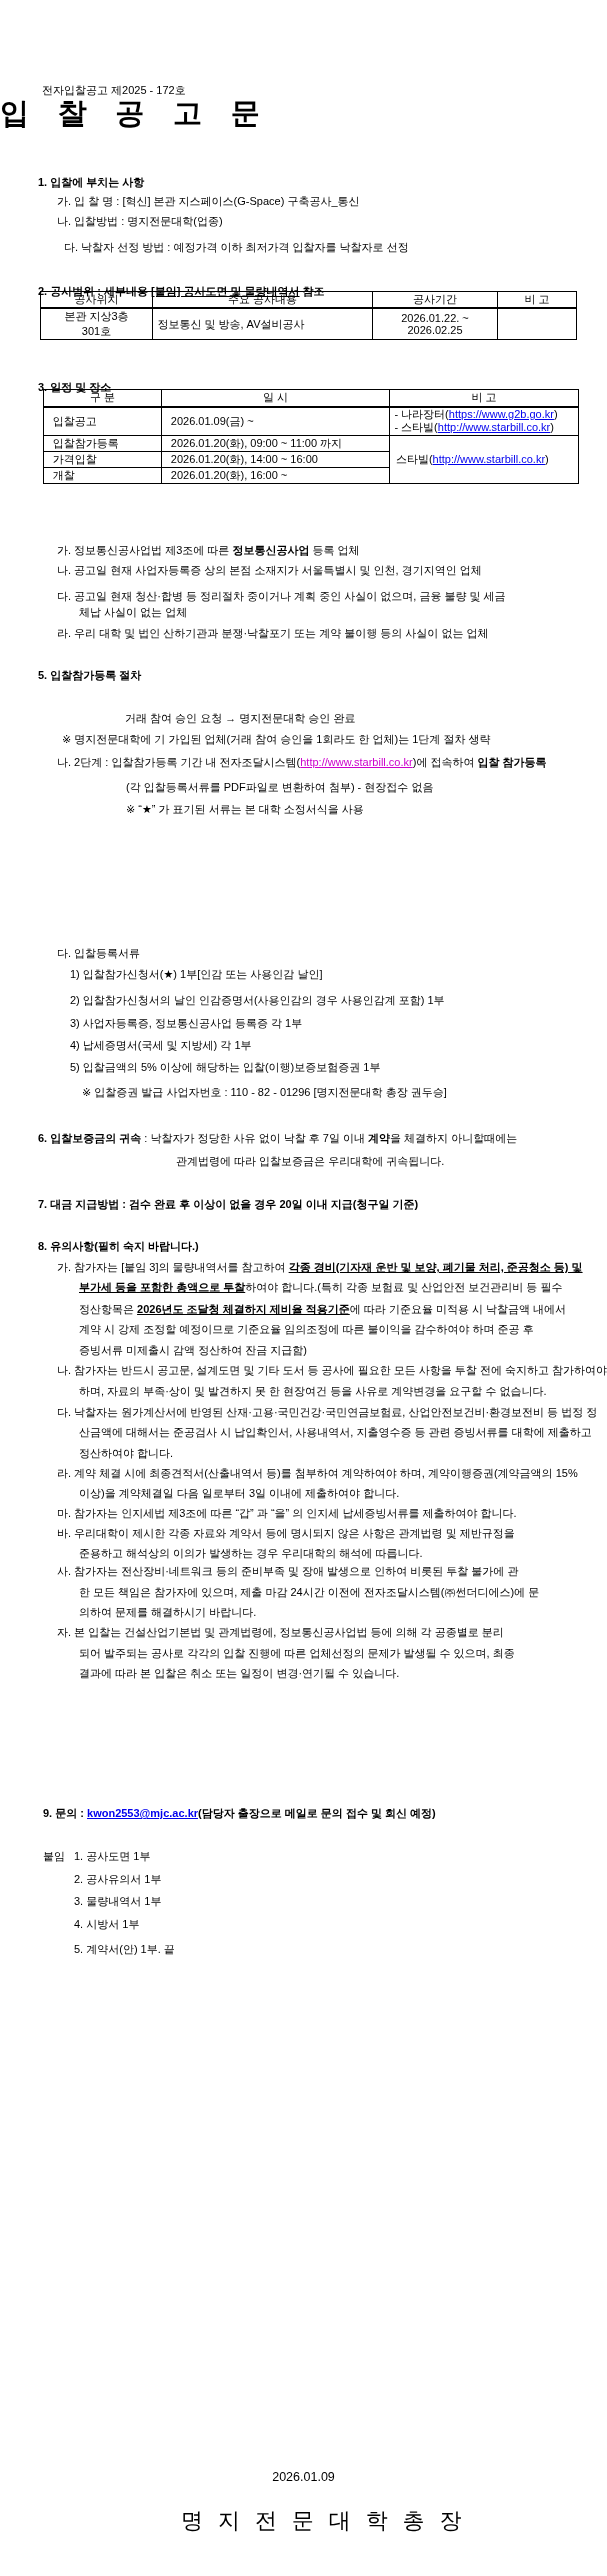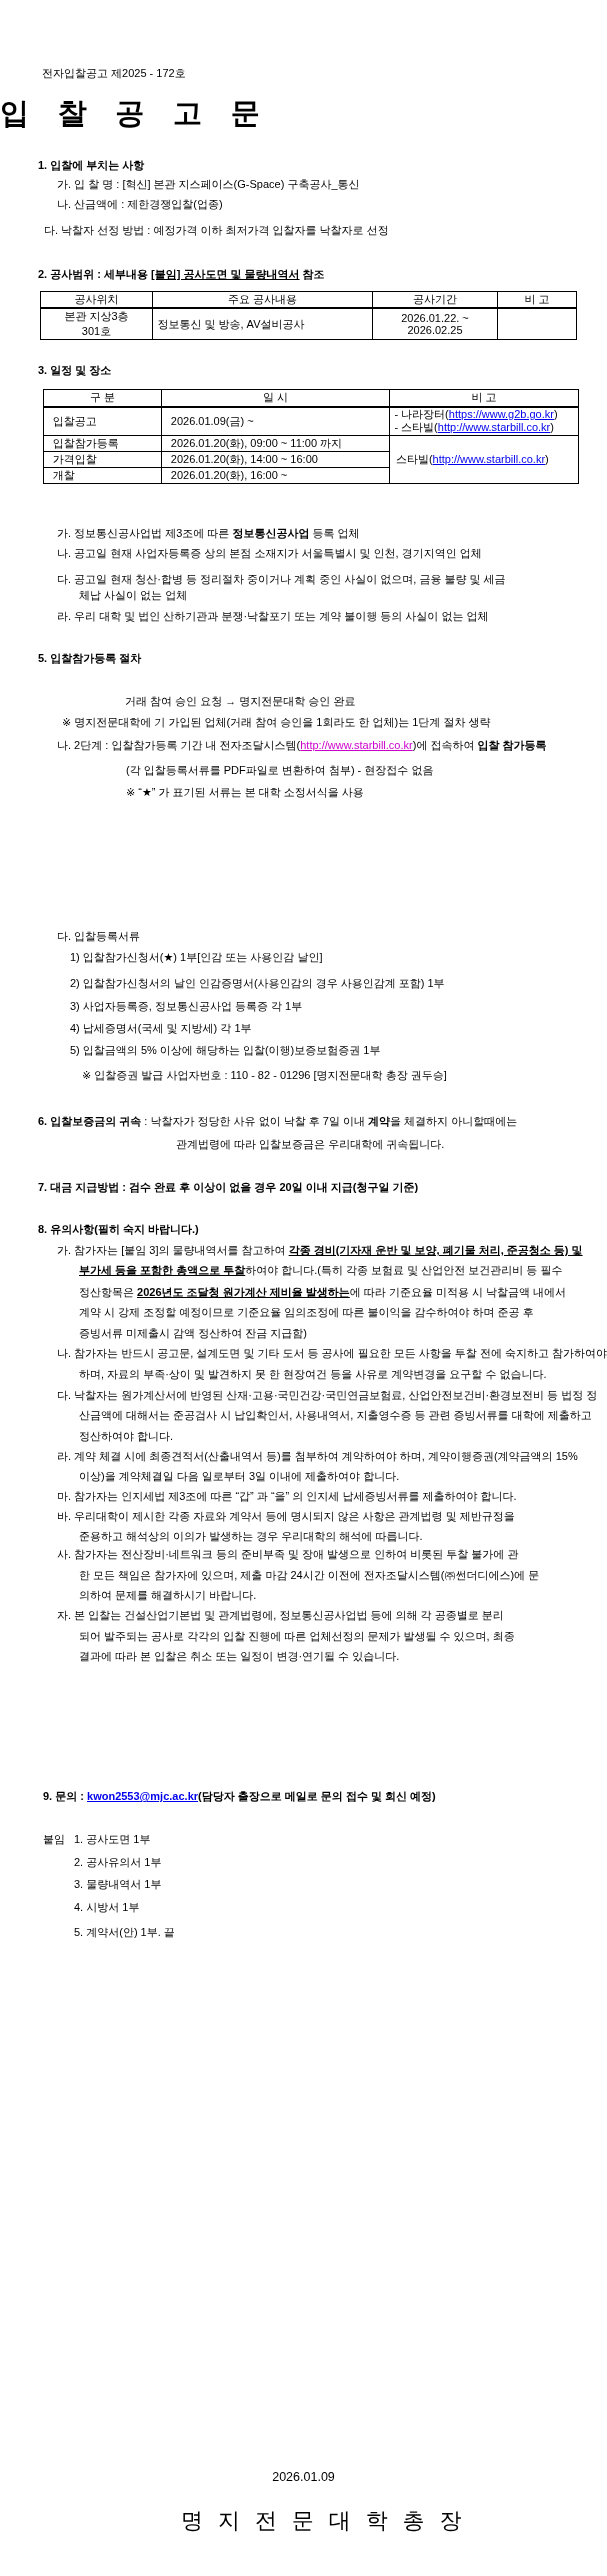--- a/index.html
+++ b/index.html
@@ -1,20 +1,20 @@
 <!DOCTYPE html>
 <html style="font-size:11.8px"><head>
 <meta charset="utf-8">
 <style>
   html,body{margin:0;padding:0;background:#ffffff;}
   .page{
     position:relative;width:607px;height:2576px;margin:0 auto;background:#ffffff;
     font-family:"Liberation Sans","DejaVu Sans",sans-serif;color:#000;overflow:hidden;
   }
-  .ln{position:absolute;font-size:11px;line-height:22px;white-space:nowrap;}
+  .ln{position:absolute;font-size:11px;line-height:22px;white-space:nowrap;margin-top:17px;}
   .b{font-weight:bold;}
   .u{text-decoration:underline;}
   .bu{font-weight:bold;text-decoration:underline;}
   .title{position:absolute;left:0;width:100%;text-align:left;font-size:29px;
          font-weight:bold;letter-spacing:10.3px;line-height:35px;white-space:nowrap;}
   .center{position:absolute;left:0;width:100%;text-align:center;white-space:nowrap;}
   a.lnk{color:#0000ee;text-decoration:underline;}
   a.vis{color:#cc00cc;text-decoration:underline;}
   table.tbl{position:absolute;border-collapse:collapse;table-layout:fixed;
             border-top:1.5px solid #000;border-bottom:1.5px solid #000;}
@@ -31,22 +31,22 @@
 <body>
 
 <div class="page">
 
   <div class="ln" style="top:62px;left:42px">전자입찰공고 제2025 - 172호</div>
 
   <div class="title" style="top:96px">입 찰 공 고 문</div>
 
   <div class="ln b" style="top:154px;left:38px">1. 입찰에 부치는 사항</div>
   <div class="ln" style="top:173px;left:57px">가. 입 찰 명 : [혁신] 본관 지스페이스(G-Space) 구축공사_통신</div>
-  <div class="ln" style="top:193px;left:57px">나. 산금액에 : 제한경쟁입찰(업종)</div>
-  <div class="ln" style="top:219px;left:44px">다. 낙찰자 선정 방법 : 예정가격 이하 최저가격 입찰자를 낙찰자로 선정</div>
+  <div class="ln" style="top:193px;left:57px">나. 입찰방법 : 명지전문대학(업종)</div>
+  <div class="ln" style="top:219px;left:64px">다. 낙찰자 선정 방법 : 예정가격 이하 최저가격 입찰자를 낙찰자로 선정</div>
 
   <div class="ln b" style="top:263px;left:38px"><span>2. 공사범위 : 세부내용 </span><span class="u">[붙임] 공사도면 및 물량내역서</span><span> 참조</span></div>
 
   <table class="tbl" style="top:291px;left:40px;width:537px">
     <colgroup>
         <col style="width:112px">
         <col style="width:220px">
         <col style="width:125px">
         <col style="width:79px">
       </colgroup>
@@ -132,21 +132,21 @@
   <div class="ln" style="top:1064px;left:82px">※ 입찰증권 발급 사업자번호 : 110 - 82 - 01296 [명지전문대학 총장 권두승]</div>
 
   <div class="ln" style="top:1110px;left:38px"><span class="b">6. 입찰보증금의 귀속</span><span> : 낙찰자가 정당한 사유 없이 낙찰 후 7일 이내 </span><span class="b">계약</span><span>을 체결하지 아니할때에는</span></div>
   <div class="ln" style="top:1133px;left:176px">관계법령에 따라 입찰보증금은 우리대학에 귀속됩니다.</div>
 
   <div class="ln b" style="top:1176px;left:38px">7. 대금 지급방법 : 검수 완료 후 이상이 없을 경우 20일 이내 지급(청구일 기준)</div>
 
   <div class="ln b" style="top:1218px;left:38px">8. 유의사항(필히 숙지 바랍니다.)</div>
   <div class="ln" style="top:1239px;left:57px"><span>가. 참가자는 [붙임 3]의 물량내역서를 참고하여 </span><span class="bu">각종 경비(기자재 운반 및 보양, 폐기물 처리, 준공청소 등) 및</span></div>
   <div class="ln" style="top:1259px;left:79px"><span class="bu">부가세 등을 포함한 총액으로 투찰</span><span>하여야 합니다.(특히 각종 보험료 및 산업안전 보건관리비 등 필수</span></div>
-  <div class="ln" style="top:1281px;left:79px"><span>정산항목은 </span><span class="bu">2026년도 조달청 원가계산 제비율 발생하는</span><span>에 따라 기준요율 미적용 시 낙찰금액 내에서</span></div>
+  <div class="ln" style="top:1281px;left:79px"><span>정산항목은 </span><span class="bu">2026년도 조달청 체결하지 제비율 적용기준</span><span>에 따라 기준요율 미적용 시 낙찰금액 내에서</span></div>
   <div class="ln" style="top:1301px;left:79px">계약 시 강제 조정할 예정이므로 기준요율 임의조정에 따른 불이익을 감수하여야 하며 준공 후</div>
   <div class="ln" style="top:1322px;left:79px">증빙서류 미제출시 감액 정산하여 잔금 지급함)</div>
   <div class="ln" style="top:1342px;left:57px">나. 참가자는 반드시 공고문, 설계도면 및 기타 도서 등 공사에 필요한 모든 사항을 투찰 전에 숙지하고 참가하여야</div>
   <div class="ln" style="top:1363px;left:79px">하며, 자료의 부족·상이 및 발견하지 못 한 현장여건 등을 사유로 계약변경을 요구할 수 없습니다.</div>
   <div class="ln" style="top:1384px;left:57px">다. 낙찰자는 원가계산서에 반영된 산재·고용·국민건강·국민연금보험료, 산업안전보건비·환경보전비 등 법정 정</div>
   <div class="ln" style="top:1404px;left:79px">산금액에 대해서는 준공검사 시 납입확인서, 사용내역서, 지출영수증 등 관련 증빙서류를 대학에 제출하고</div>
   <div class="ln" style="top:1425px;left:79px">정산하여야 합니다.</div>
   <div class="ln" style="top:1445px;left:57px">라. 계약 체결 시에 최종견적서(산출내역서 등)를 첨부하여 계약하여야 하며, 계약이행증권(계약금액의 15%</div>
   <div class="ln" style="top:1465px;left:79px">이상)을 계약체결일 다음 일로부터 3일 이내에 제출하여야 합니다.</div>
   <div class="ln" style="top:1485px;left:57px">마. 참가자는 인지세법 제3조에 따른 “갑” 과 “을” 의 인지세 납세증빙서류를 제출하여야 합니다.</div>

